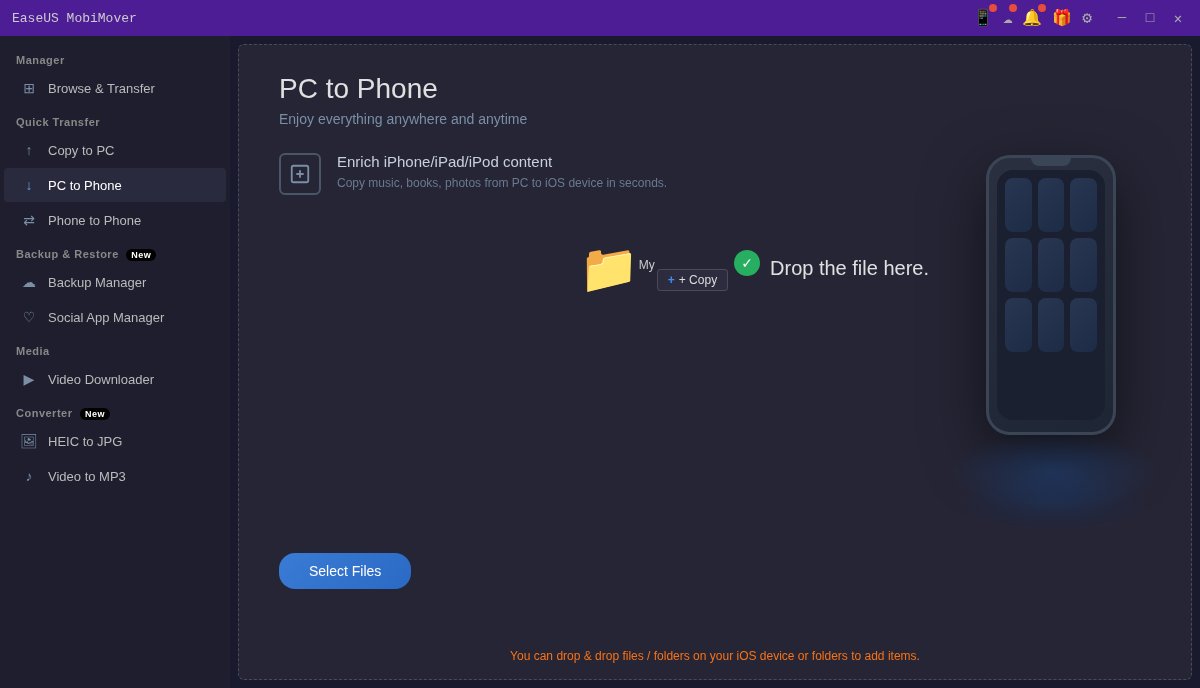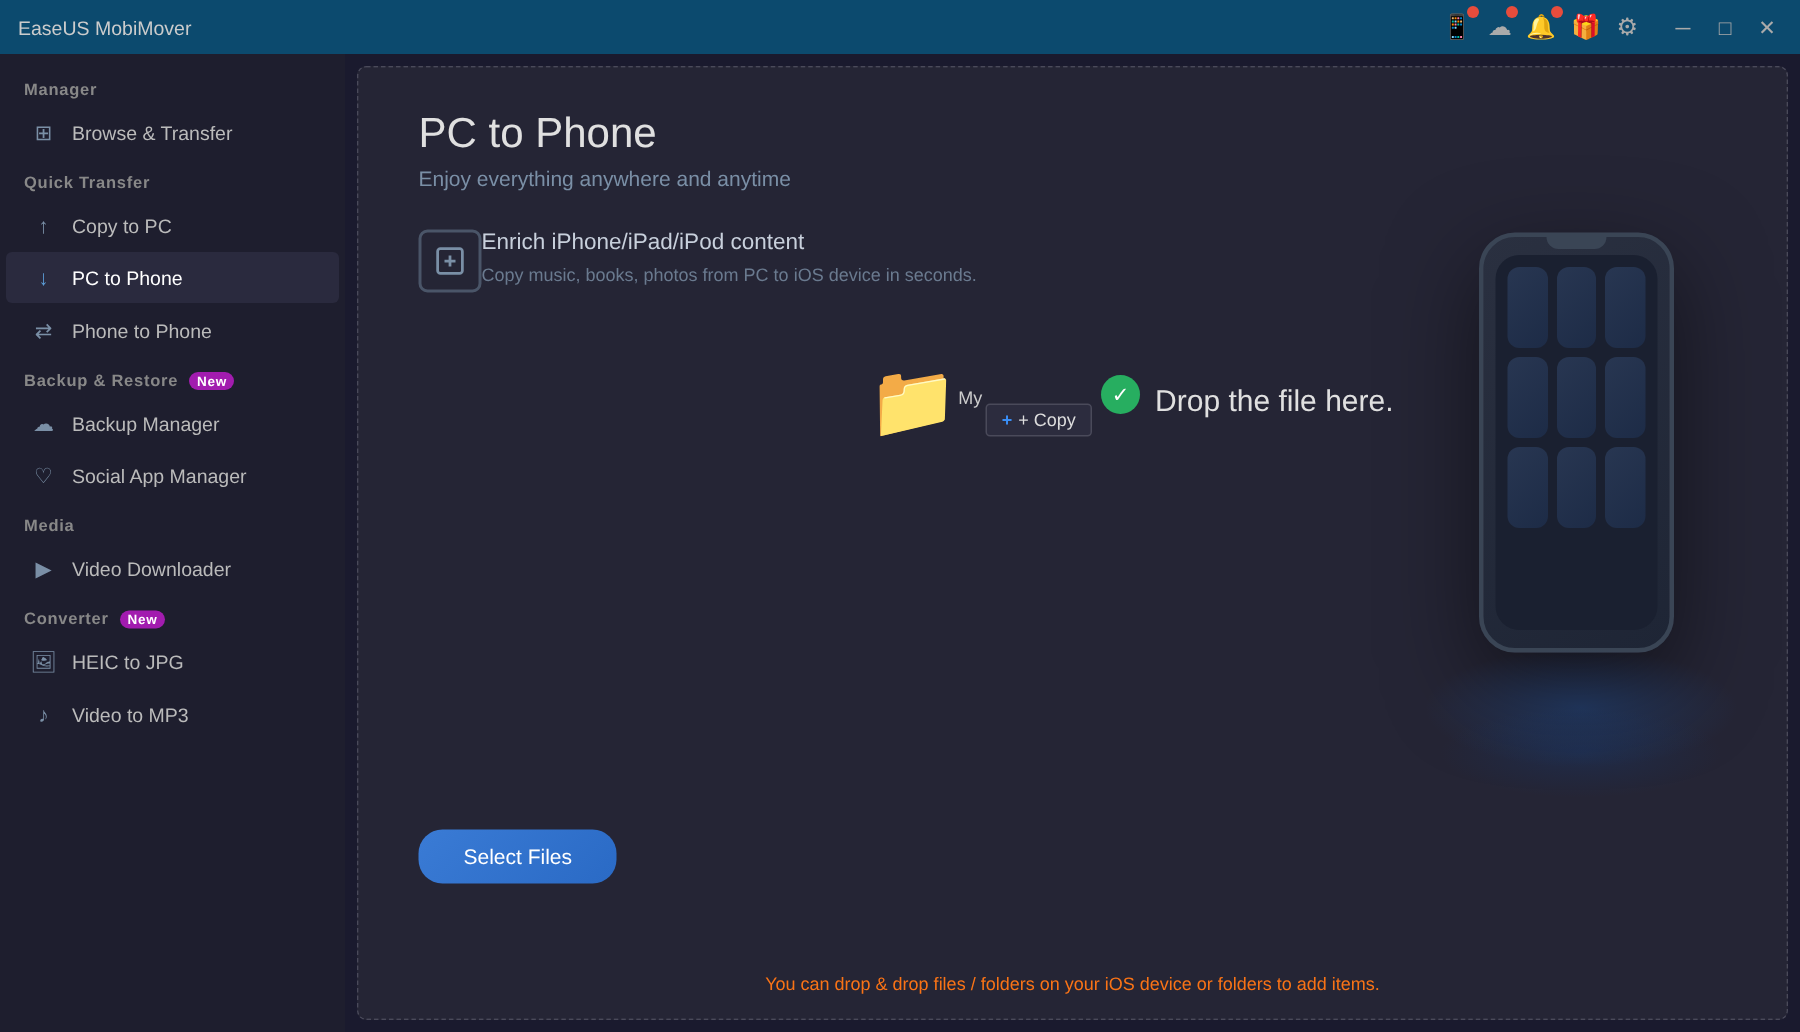--- a/index.html
+++ b/index.html
@@ -9,26 +9,27 @@
       background: #1a1a2e;
       font-family: 'Segoe UI', Arial, sans-serif;
       overflow: hidden;
       display: flex;
       flex-direction: column;
     }
 
     
     .titlebar {
       height: 36px;
-      background: #0c4a6e;
+      background: #4c1d95;
       display: flex;
       align-items: center;
       justify-content: space-between;
       padding: 0 12px;
       flex-shrink: 0;
+      font-family: Liberation Mono, monospace;
     }
     .titlebar-title {
       color: #ccc;
       font-size: 13px;
       font-weight: 500;
     }
     .titlebar-icons {
       display: flex;
       align-items: center;
       gap: 10px;
@@ -105,21 +106,21 @@
       width: 18px;
       height: 18px;
       display: flex;
       align-items: center;
       justify-content: center;
       font-size: 14px;
       color: #7a8fa6;
     }
     .sidebar-item.active .sidebar-item-icon { color: #5b9bd5; }
     .new-badge {
-      background: #a21caf;
+      background: #000000;
       color: #fff;
       font-size: 9px;
       padding: 1px 5px;
       border-radius: 8px;
       margin-left: 4px;
       font-weight: 700;
     }
 
     
     .main-content {
@@ -146,20 +147,21 @@
       font-size: 14px;
     }
 
     
     .feature-cards {
       padding: 10px 40px;
     }
     .feature-card {
       display: flex;
       align-items: flex-start;
+      gap: 16px;
       margin-bottom: 28px;
     }
     .feature-card-icon {
       width: 42px;
       height: 42px;
       border: 2px solid #4a5568;
       border-radius: 6px;
       display: flex;
       align-items: center;
       justify-content: center;

